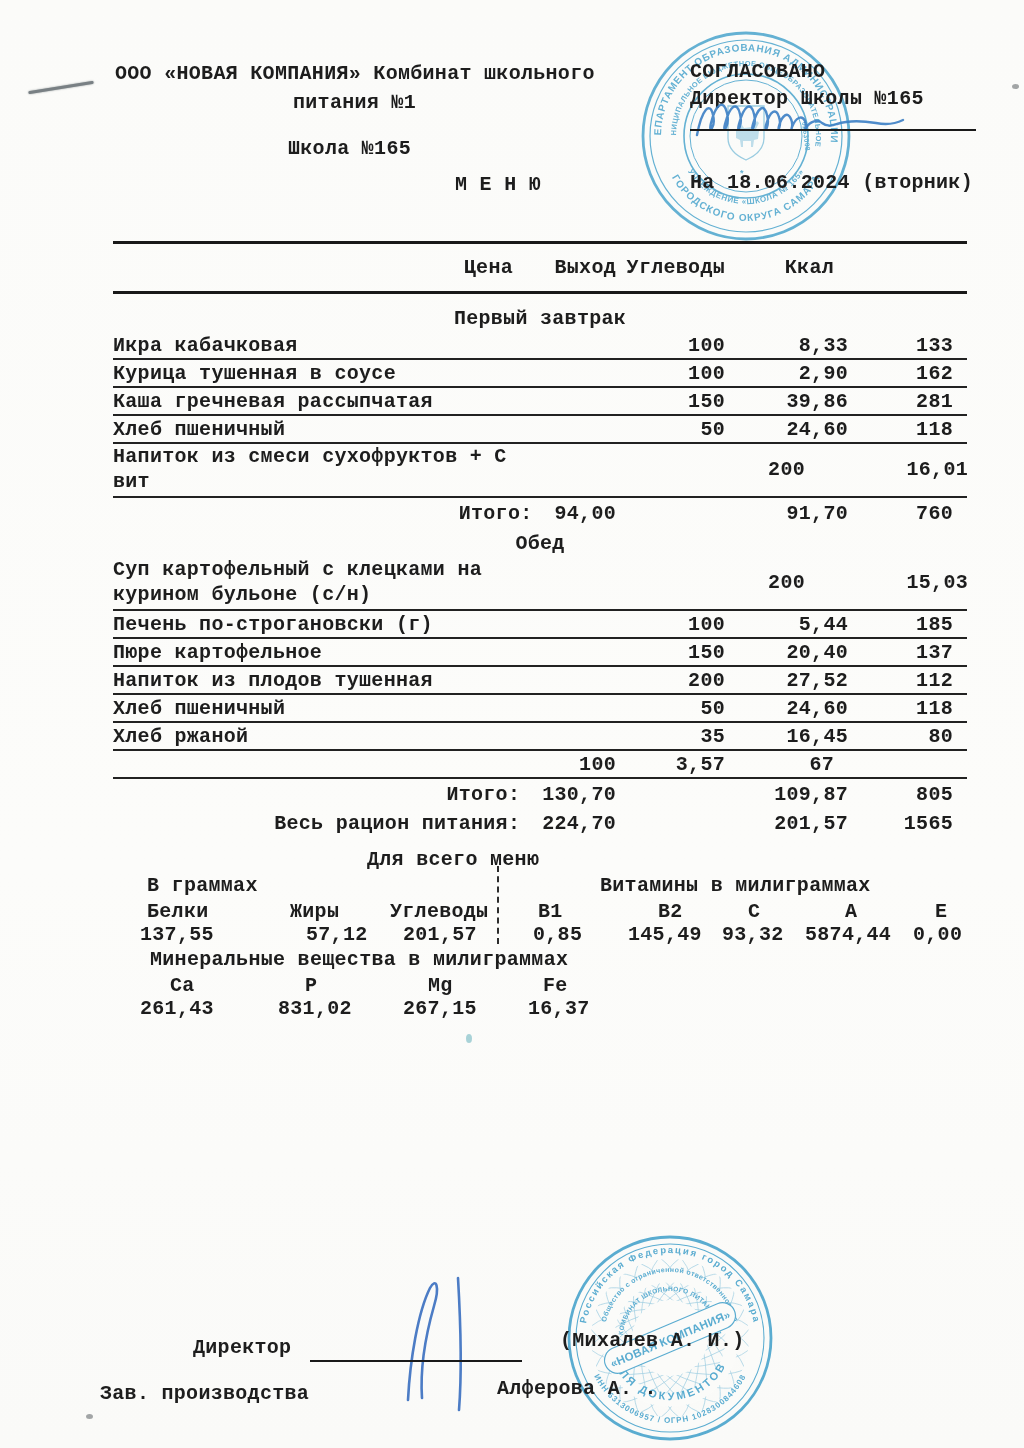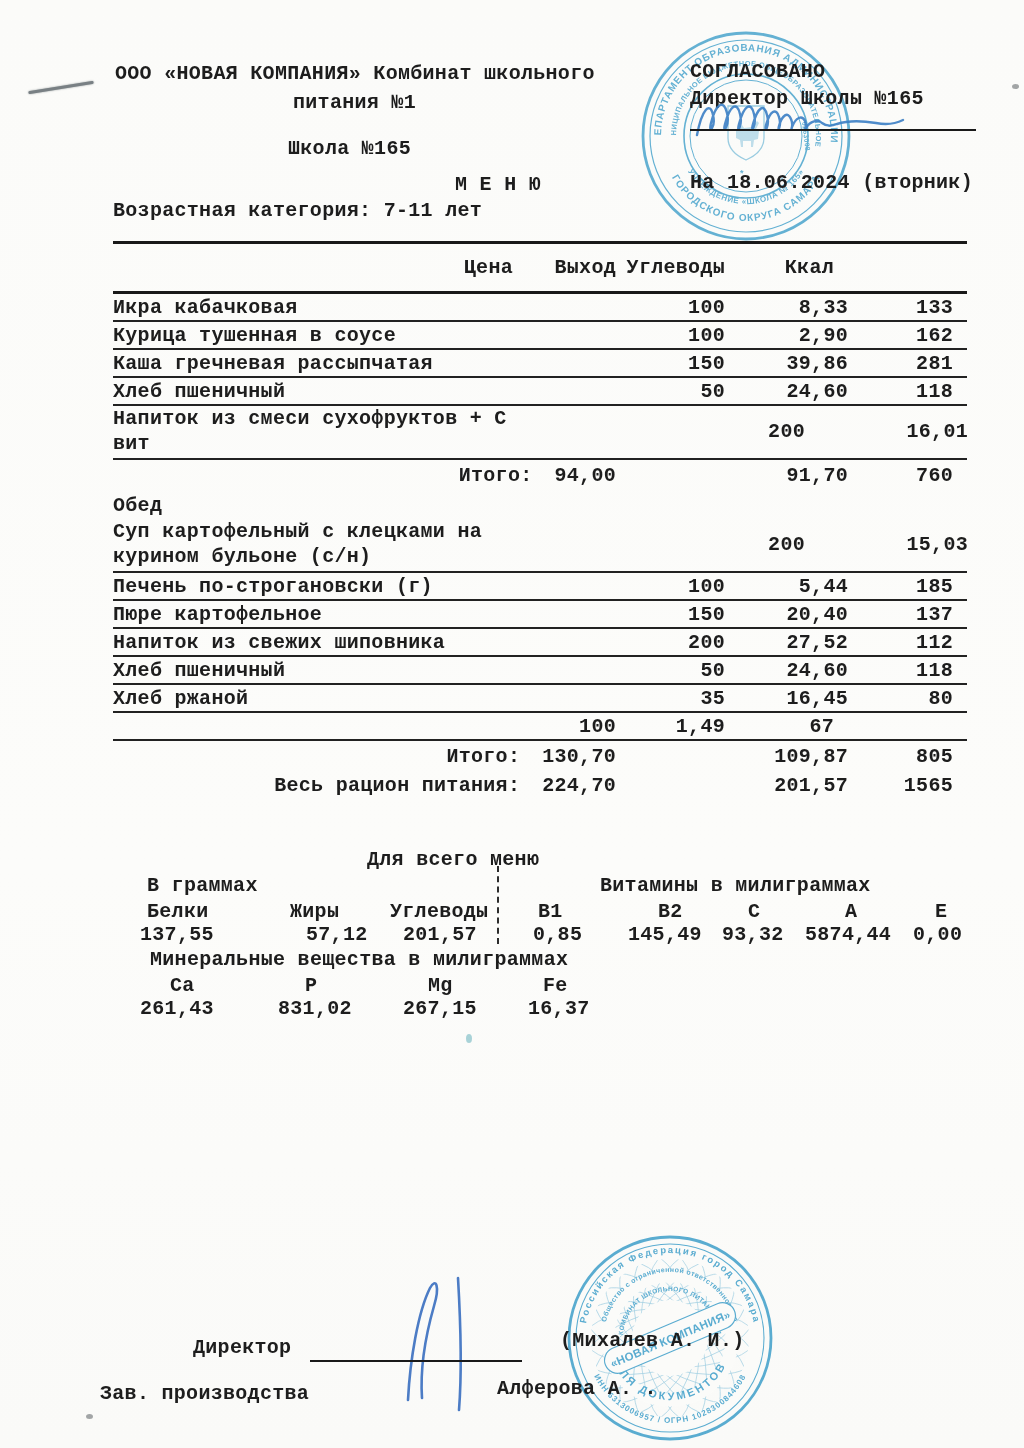--- a/index.html
+++ b/index.html
@@ -17,21 +17,21 @@
   .thead{height:47px;align-items:center;border-bottom:3px solid #191919;}
   .num{text-align:right;}
   .kcal{padding-right:14px;}
   .trow{align-items:end;}
   .ruled{border-bottom:2px solid #222;}
   .r1{height:25px;padding-bottom:1px;}
   .r2{height:50px;padding-bottom:2px;gap:40px;}
   .r2 .name{line-height:25px;align-self:end;}
   .r2 .num{align-self:center;}
   .sect{text-align:center;padding-top:13px;height:25px;}
-  .sect2{padding-top:7px;height:25px;}
+  .sect2{text-align:center;padding-top:7px;height:25px;}
   .totalr{height:27px;align-items:end;}
   .grandr{height:29px;align-items:end;}
   .lblcell{grid-column:1/3;text-align:right;}
   .price-gap{margin-left:22px;}
   
   .blackline{position:absolute;background:#191919;height:2px;}
   .dashline{position:absolute;border-left:2px dashed #2c2c2c;width:0;}
   .penmark{position:absolute;left:28px;top:86px;width:66px;height:3px;background:#798084;
            transform:rotate(-9deg);border-radius:2px;box-shadow:0 0 2px #9aa0a2;}
   .speck-teal{position:absolute;width:6px;height:9px;background:rgba(44,150,165,.4);border-radius:50%;}
@@ -75,21 +75,20 @@
         <text font-size="9" x="104" y="150">*</text>
         <text font-size="9" x="111" y="161">*</text>
       </g>
     </svg>
   </div>
 
   <div class="abs" style="left:115px;top:62px;">ООО «НОВАЯ КОМПАНИЯ» Комбинат школьного</div>
   <div class="abs" style="left:293px;top:91px;">питания №1</div>
   <div class="abs" style="left:288px;top:137px;">Школа №165</div>
   <div class="abs" style="left:455px;top:173px;">М Е Н Ю</div>
-  <div class="abs" style="left:113px;top:199px;">Возрастная категория: 7-11 лет</div>
 
   <div class="abs" style="left:690px;top:60px;">СОГЛАСОВАНО</div>
   <div class="abs" style="left:690px;top:87px;">Директор Школы №165</div>
   <div class="stamp" style="left:694px;top:93px;">
     <svg width="215" height="48" viewBox="0 0 215 48">
       <path d="M3,42 C8,16 16,8 19,22 C22,34 14,42 17,30 C22,10 30,6 33,20 C36,33 28,42 31,31
                C36,12 43,8 46,21 C49,33 42,42 45,31 C50,12 57,8 60,21 C63,33 56,41 59,31
                C64,14 70,10 73,22 C76,33 70,41 72,32 C76,18 82,14 85,24 C88,33 83,40 85,33
                C88,22 94,18 97,26 C100,33 96,39 98,34 C102,24 108,22 111,28 C113,33 110,38 112,35
                C116,28 124,26 128,30 C133,34 138,33 143,31 C155,27 170,28 182,30 C192,32 201,31 209,27" fill="none" stroke="#3b7ec4" stroke-width="2.4" stroke-linecap="round" opacity=".9"></path>
@@ -99,20 +98,21 @@
   <div class="abs" style="left:690px;top:171px;">На 18.06.2024 (вторник)</div>
 
   <div class="tbl">
     <div class="grid thead">
       <span class="num">Цена</span>
       <span class="num">Выход</span>
       <span class="num">Углеводы</span>
       <span class="num kcal">Ккал</span>
     </div>
 
+    <div class="sect">Первый завтрак</div>
 
     <div class="grid trow r1 ruled">
       <span class="name">Икра кабачковая</span>
       <span class="num"></span>
       <span class="num">100</span>
       <span class="num">8,33</span>
       <span class="num kcal">133</span>
     </div>
     <div class="grid trow r1 ruled">
       <span class="name">Курица тушенная в соусе</span>
@@ -167,21 +167,21 @@
       <span class="num kcal">185</span>
     </div>
     <div class="grid trow r1 ruled">
       <span class="name">Пюре картофельное</span>
       <span class="num"></span>
       <span class="num">150</span>
       <span class="num">20,40</span>
       <span class="num kcal">137</span>
     </div>
     <div class="grid trow r1 ruled">
-      <span class="name">Напиток из свежих шиповника</span>
+      <span class="name">Напиток из плодов тушенная</span>
       <span class="num"></span>
       <span class="num">200</span>
       <span class="num">27,52</span>
       <span class="num kcal">112</span>
     </div>
     <div class="grid trow r1 ruled">
       <span class="name">Хлеб пшеничный</span>
       <span class="num"></span>
       <span class="num">50</span>
       <span class="num">24,60</span>
@@ -190,21 +190,21 @@
     <div class="grid trow r1 ruled">
       <span class="name">Хлеб ржаной</span>
       <span class="num"></span>
       <span class="num">35</span>
       <span class="num">16,45</span>
       <span class="num kcal">80</span>
     </div>
     <div class="grid trow r1 ruled">
       <span class="num"></span>
       <span class="num">100</span>
-      <span class="num">1,49</span>
+      <span class="num">3,57</span>
       <span class="num kcal">67</span>
     </div>
 
     <div class="grid totalr">
       <span class="lblcell"><span>Итого:</span><span class="price-gap">130,70</span></span>
       <span class="num"></span>
       <span class="num">109,87</span>
       <span class="num kcal">805</span>
     </div>
 

